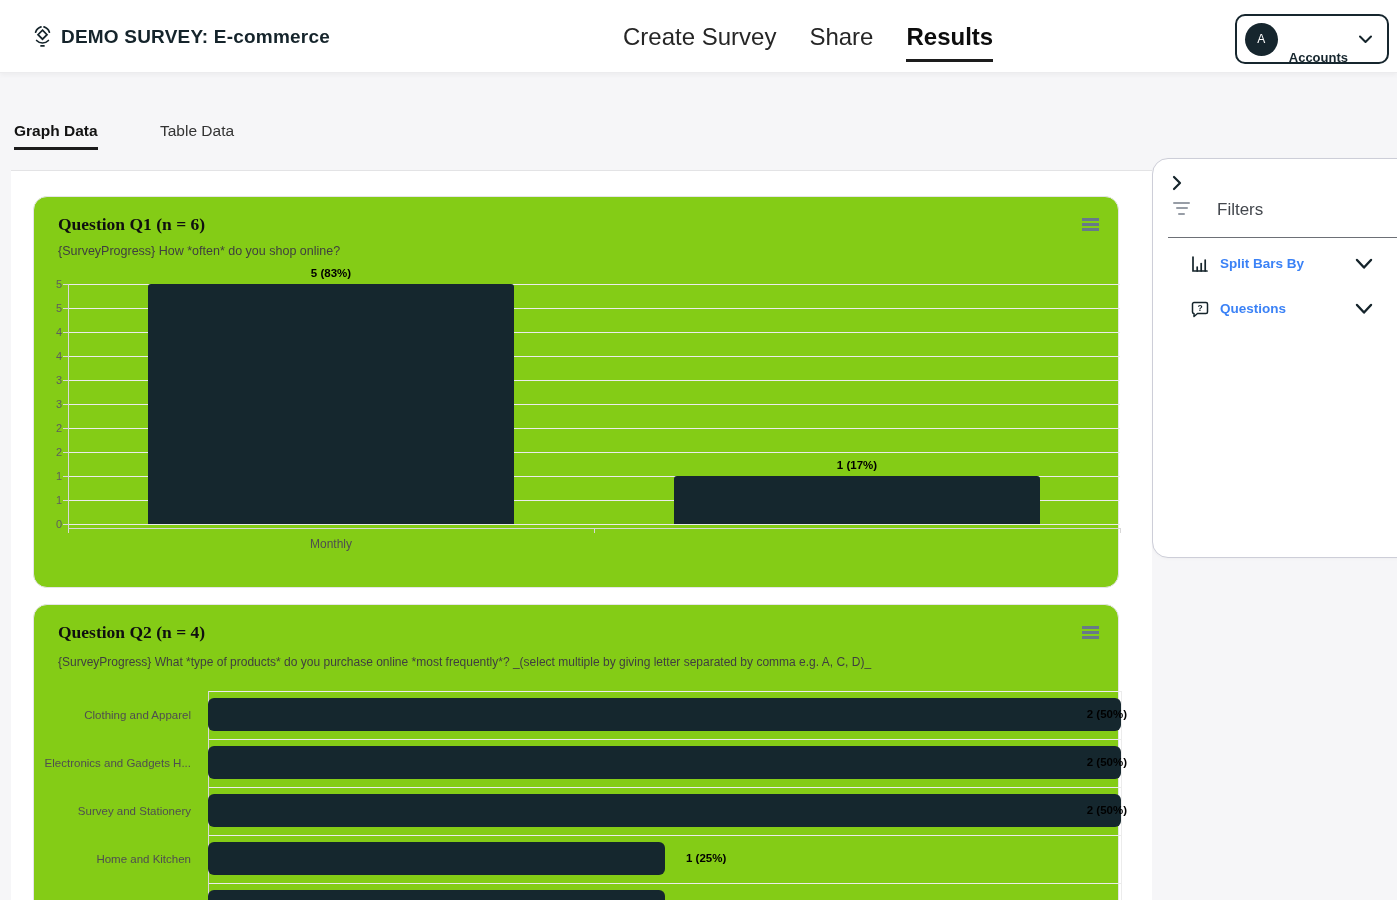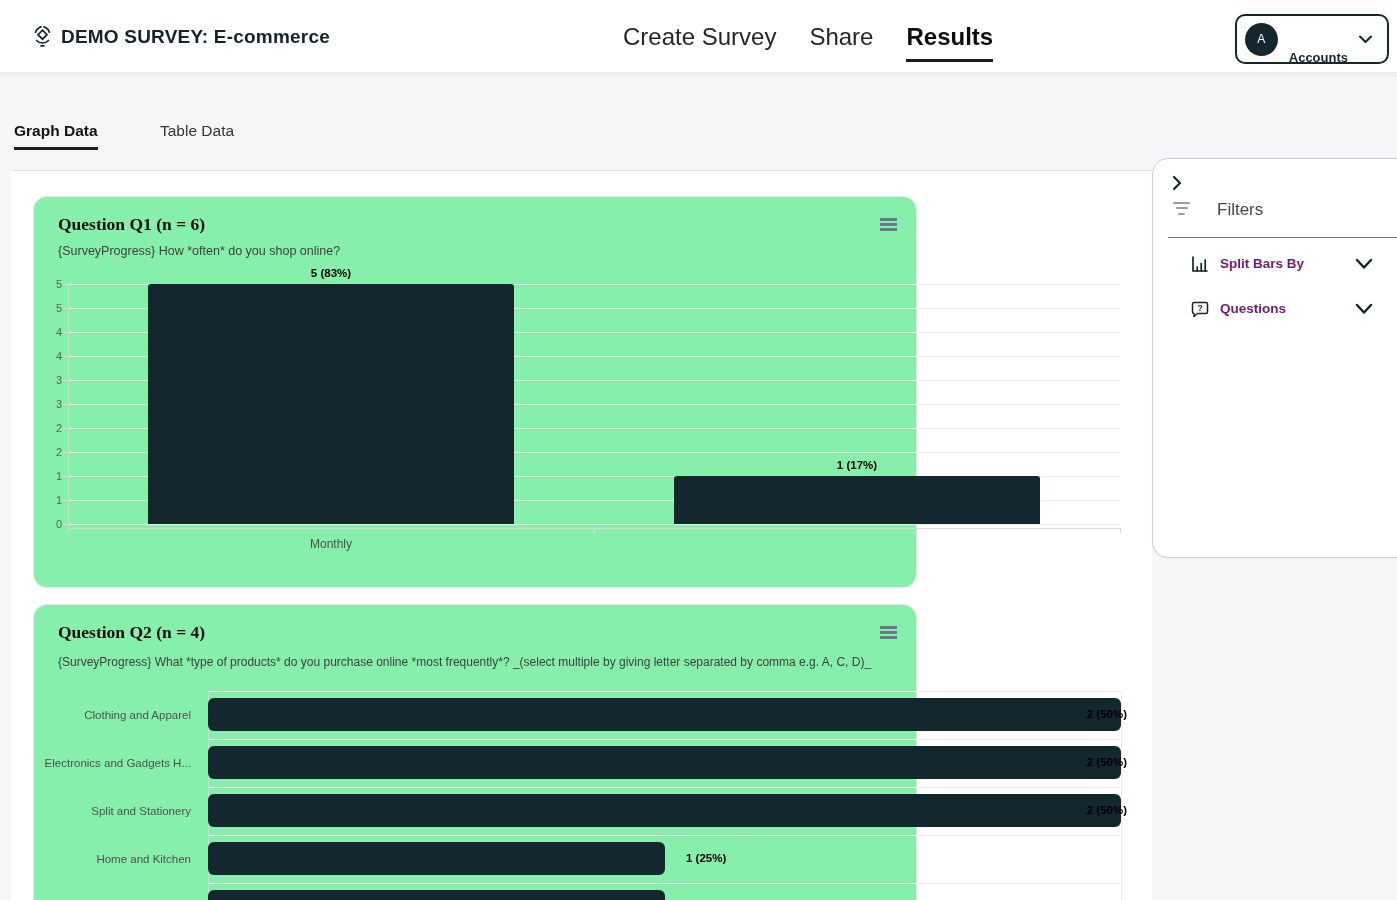--- a/index.html
+++ b/index.html
@@ -38,21 +38,21 @@
   .tab { position:absolute; top:122px; font-size:15.5px; cursor:pointer; }
   .tab-graph { left:14px; font-weight:bold; color:#121212; }
   .tab-graph::after { content:""; position:absolute; left:0; right:0; bottom:-10px; height:3px; background:#1c1c1c; }
   .tab-table { left:160px; color:#333; }
   .tabs-divider { position:absolute; top:170px; left:11px; width:1141px; height:1px; background:#e3e3e5; }
 
   
   .main-panel { position:absolute; left:11px; top:171px; width:1141px; height:729px; background:#ffffff; }
 
   .chart-card {
-    position:absolute; left:33px; width:884px; background:#86efac;
+    position:absolute; left:33px; width:1086px; background:#84cc16;
     border:1px solid #e5e5e7; border-radius:14px;
   }
   #card-q1 { top:196px; height:392px; }
   #card-q2 { top:604px; height:372px; }
   .card-title {
     position:absolute; left:24px; top:17px;
     font-family:"Liberation Serif", serif; font-weight:bold;
     font-size:17.5px; color:#0f0f0f;
   }
   .card-subtitle { position:absolute; left:24px; top:47px; font-size:12.5px; color:#3f3f3f; }
@@ -81,21 +81,21 @@
   }
   .collapse-btn { position:absolute; left:16px; top:16px; width:16px; height:16px; cursor:pointer; }
   .filters-head { position:absolute; left:20px; top:41px; display:flex; align-items:center; gap:27px; }
   .funnel-icon div { height:2px; background:#979da6; border-radius:1px; margin:0 auto 3.5px; }
   .funnel-l1 { width:17px; } .funnel-l2 { width:12px; } .funnel-l3 { width:7px; }
   .filters-title { font-size:17px; color:#43474d; }
   .filters-divider { position:absolute; left:15px; top:78px; width:231px; height:1px; background:#6d7076; }
   .filters-items { position:absolute; left:0; top:82px; width:100%; }
   .filter-item { height:45px; display:flex; align-items:center; padding-left:38px; width:220px; cursor:pointer; }
   .filter-item .f-icon { width:18px; height:18px; flex:0 0 18px; }
-  .filter-item .f-label { margin-left:11px; font-size:13.5px; font-weight:bold; color:#701a75;text-align:center; }
+  .filter-item .f-label { margin-left:11px; font-size:13.5px; font-weight:bold; color:#3b82f6;text-align:center; }
   .filter-item .f-chev { margin-left:auto; width:18px; height:12px; }
 </style>
 </head>
 <body>
 
 <div class="header">
   <div class="brand">
     <svg width="21" height="23" viewBox="0 0 21 23">
       <g fill="none" stroke="#15242b" stroke-width="1.7" stroke-linecap="round">
         <path d="M10.5 5.2 L15 9.7 L10.5 14.2 L6 9.7 Z"></path>
@@ -197,21 +197,21 @@
       <div class="gridline-h" style="top: 144px; width: 913px;"></div>
       <div class="gridline-h" style="top: 192px; width: 913px;"></div>
       <div class="axis-line" style="left: 0px; top: 0px; width: 1px; height: 240px;"></div>
       <div class="gridline-v" style="left: 913px; height: 240px;"></div>
       <div class="cat-label" style="left: -177px; top: 18px; width: 160px; text-align: right; font-size: 11.5px;">Clothing and Apparel</div>
       <div class="bar" style="left: 0px; top: 7px; width: 913px; height: 33px; background: rgb(21, 39, 46); border-radius: 6px;"></div>
       <div class="data-label" style="left: 853px; top: 17px; width: 66px; text-align: right;">2 (50%)</div>
       <div class="cat-label" style="left: -177px; top: 66px; width: 160px; text-align: right; font-size: 11.5px;">Electronics and Gadgets H...</div>
       <div class="bar" style="left: 0px; top: 55px; width: 913px; height: 33px; background: rgb(21, 39, 46); border-radius: 6px;"></div>
       <div class="data-label" style="left: 853px; top: 65px; width: 66px; text-align: right;">2 (50%)</div>
-      <div class="cat-label" style="left: -177px; top: 114px; width: 160px; text-align: right; font-size: 11.5px;">Split and Stationery</div>
+      <div class="cat-label" style="left: -177px; top: 114px; width: 160px; text-align: right; font-size: 11.5px;">Survey and Stationery</div>
       <div class="bar" style="left: 0px; top: 103px; width: 913px; height: 33px; background: rgb(21, 39, 46); border-radius: 6px;"></div>
       <div class="data-label" style="left: 853px; top: 113px; width: 66px; text-align: right;">2 (50%)</div>
       <div class="cat-label" style="left: -177px; top: 162px; width: 160px; text-align: right; font-size: 11.5px;">Home and Kitchen</div>
       <div class="bar" style="left: 0px; top: 151px; width: 457px; height: 33px; background: rgb(21, 39, 46); border-radius: 6px;"></div>
       <div class="data-label" style="left: 478px; top: 161px;">1 (25%)</div>
       <div class="bar" style="left: 0px; top: 199px; width: 457px; height: 33px; background: rgb(21, 39, 46); border-radius: 6px;"></div>
     </div>
 </div>
 
 <div class="filters-card">

